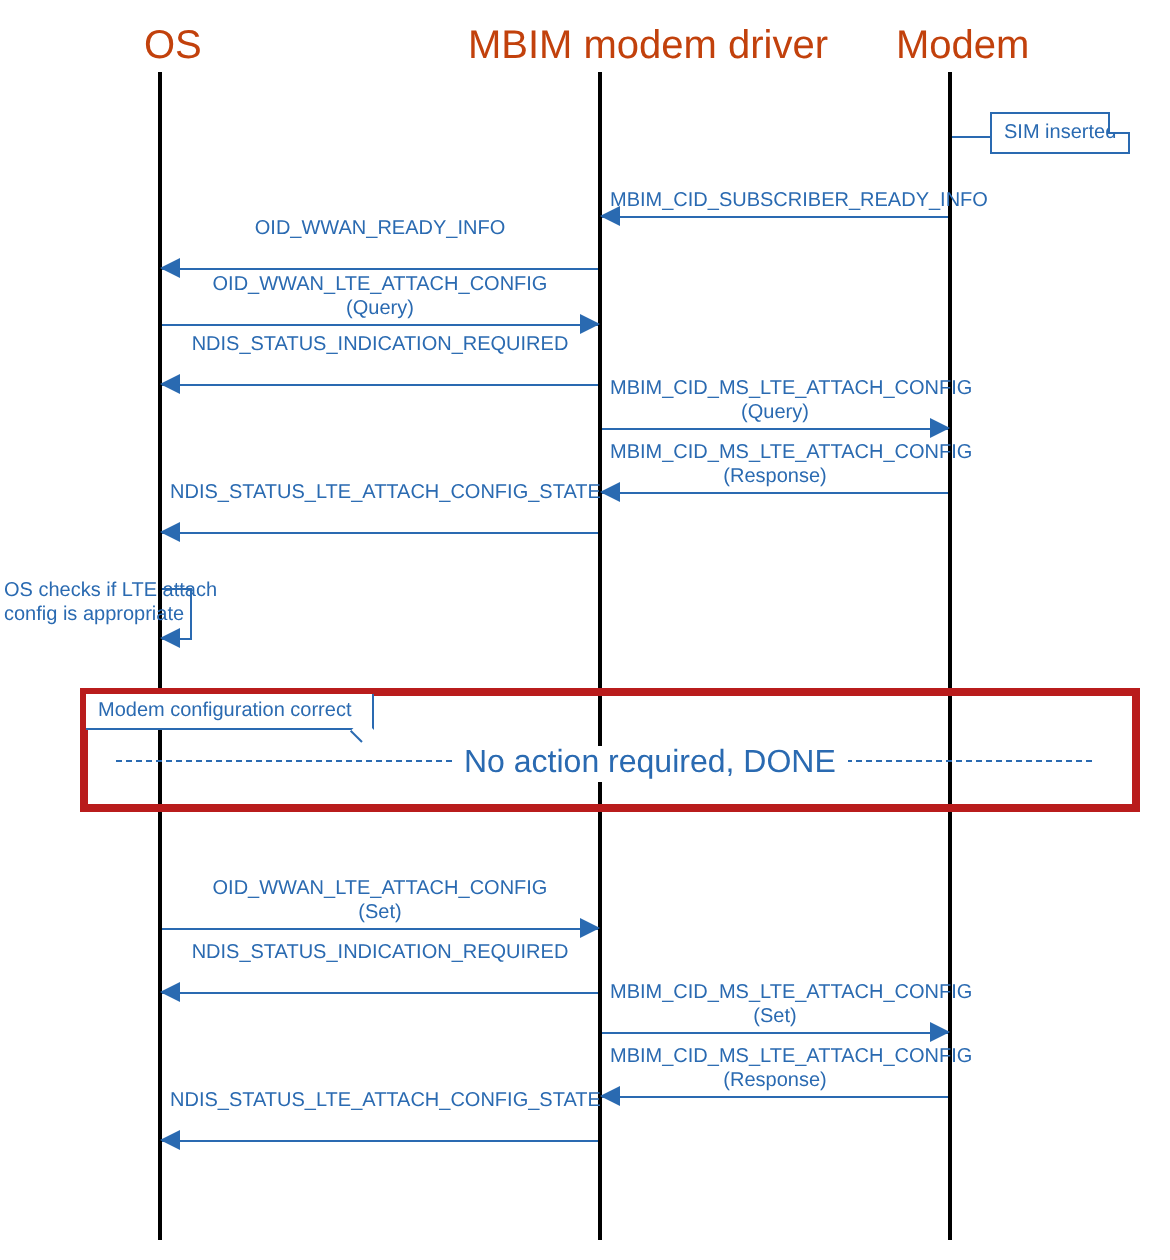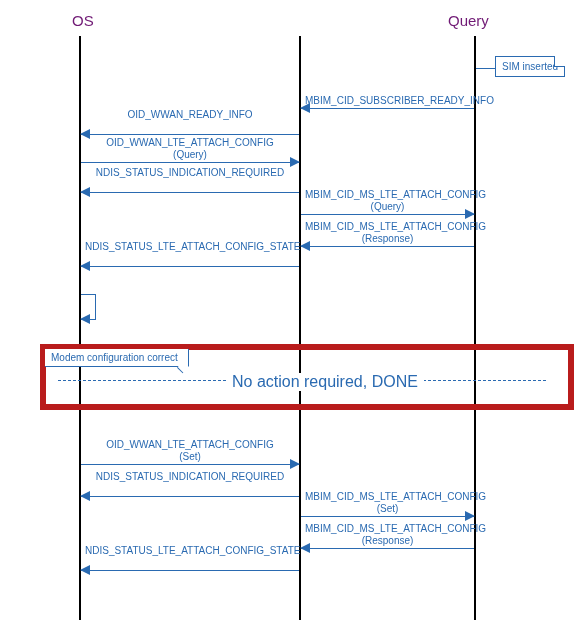--- a/index.html
+++ b/index.html
@@ -12,22 +12,22 @@
   }
   .stage {
     position: relative;
     width: 585px;
     height: 630px;
     background: #ffffff;
   }
   .participant-label {
     position: absolute;
     top: 12px;
-    font-size: 15px;
-    color: #701a75;
+    font-size: 20px;
+    color: #c2410c;
     white-space: nowrap;
   }
   .lifeline {
     position: absolute;
     top: 36px;
     bottom: 10px;
     width: 2px;
     background: #000000;
   }
   .msg {
@@ -110,21 +110,21 @@
     left: -1px;
     bottom: -5px;
     width: 0;
     height: 0;
     border-top: 5px solid transparent;
     border-bottom: 5px solid transparent;
     border-right: 10px solid #2a6ab1;
   }
   .group-box {
     position: absolute;
-    border: 6px solid #b91c1c;
+    border: 4px solid #b91c1c;
     text-align: right;
   }
   .group-label {
     position: absolute;
     top: -1px;
     left: -1px;
     border: 1px solid #2a6ab1;
     border-top: none;
     border-left: none;
     padding: 3px 10px 3px 6px;
@@ -155,21 +155,22 @@
     padding: 0 6px;
     font-size: 16px;
     color: #2a6ab1;
   }
 </style>
 </head>
 <body>
 <div class="stage">
 
   <div class="participant-label" style="left:72px;">OS</div>
-  <div class="participant-label" style="left:448px;">Query</div>
+  <div class="participant-label" style="left:234px;">MBIM modem driver</div>
+  <div class="participant-label" style="left:448px;">Modem</div>
 
   <div class="lifeline" style="left:79px;"></div>
   <div class="lifeline" style="left:299px;"></div>
   <div class="lifeline" style="left:474px;"></div>
 
   <div class="note-right" style="left:495px; top:56px;">
     <span>SIM inserted</span>
   </div>
 
   <div style="position:absolute; left:476px; top:68px; width:19px; border-top:1px solid #2a6ab1;"></div>
@@ -220,20 +221,24 @@
       <div>(Response)</div>
     </div>
   </div>
 
   <div class="msg dir-left" style="left:81px; width:218px; top:254px;">
     <div class="line"></div>
       <div class="head"></div>
     <div class="label"><span>NDIS_STATUS_LTE_ATTACH_CONFIG_STATE</span></div>
   </div>
 
+  <div class="note-left" style="left:-112px; top:290px; width:190px; text-align:right;">
+    <div>OS checks if LTE attach</div>
+    <div>config is appropriate</div>
+  </div>
 
   <style>.note-left{left:2px !important; width:110px !important; text-align:left !important;}</style>
   <div class="self-arrow" style="left:81px; top:294px;"></div>
 
   <div class="group-box" style="left:40px; top:344px; width:522px; height:54px;">
     <div class="group-label">Modem configuration correct</div>
   </div>
   <div class="done-line" style="left:58px; top:380px; width:488px;"></div>
   <div class="done-text" style="left:226px; top:373px;">No action required, DONE</div>
 

